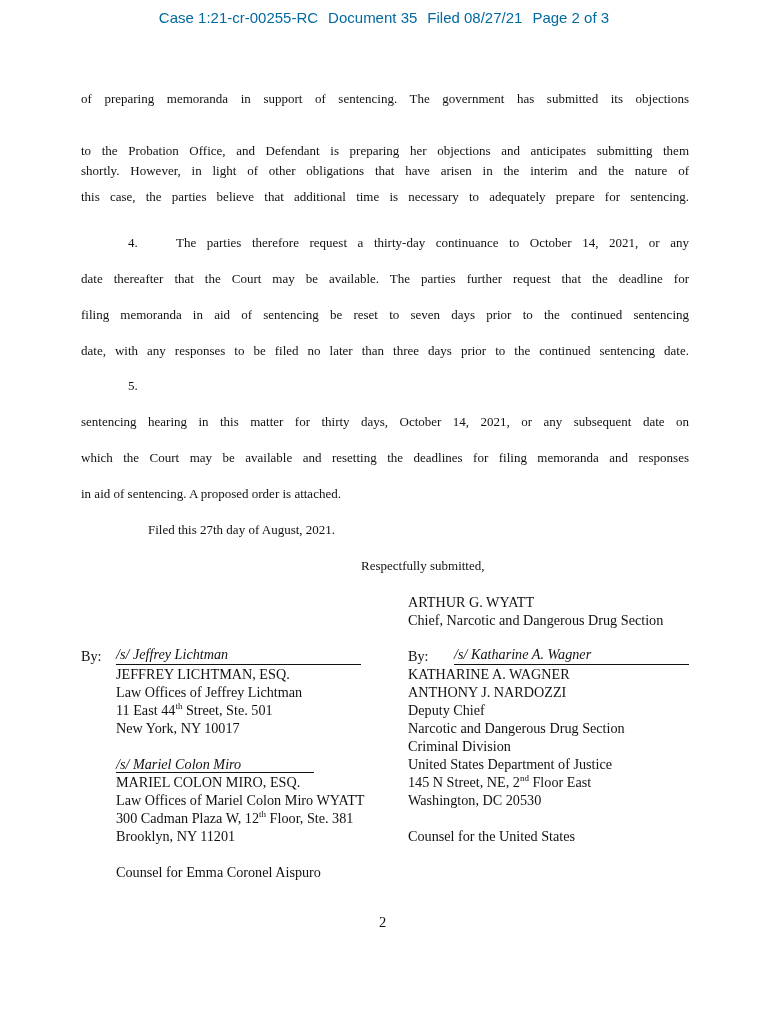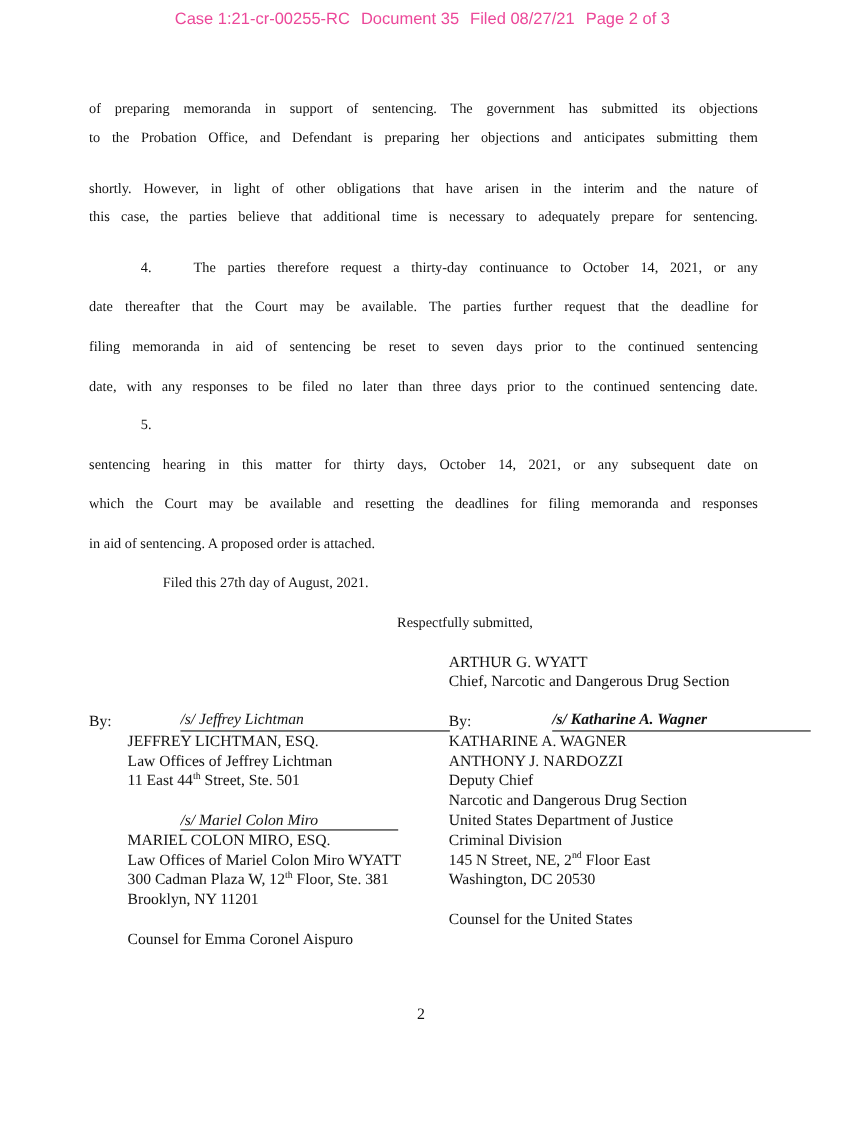--- a/index.html
+++ b/index.html
@@ -16,21 +16,21 @@
       font-family: "Liberation Serif", "DejaVu Serif", serif;
     }
     .ecf-header {
       position: absolute;
       top: 9px;
       left: 0;
       width: 768px;
       text-align: center;
       font-family: "Liberation Sans", "DejaVu Sans", sans-serif;
       font-size: 15px;
-      color: #ec4899;
+      color: #0369a1;
       white-space: pre;
     }
     .ecf-header span { margin: 0 5px; }
     .body-line {
       position: absolute;
       left: 81px;
       width: 608px;
       font-size: 13px;
       line-height: 18px;
       white-space: nowrap;
@@ -49,38 +49,37 @@
       position: absolute;
       font-size: 14.2px;
       line-height: 18px;
       white-space: nowrap;
     }
     .sig-line {
       display: inline-block;
       border-bottom: 1px solid #111;
       font-style: italic;
       line-height: 15px;
-      margin-left: 48px;
     }
     sup { font-size: 9px; line-height: 0; vertical-align: super; }
     .page-num {
       position: absolute;
       top: 914px;
       left: 379px;
       font-size: 14.5px;
     }
   </style>
 </head>
 <body>
 
 <div class="ecf-header"><span>Case 1:21-cr-00255-RC</span><span>Document 35</span><span>Filed 08/27/21</span><span>Page 2 of 3</span></div>
 
 <div>
   <div class="body-line justify" style="top:90px">of preparing memoranda in support of sentencing.   The government has submitted its objections</div>
-  <div class="body-line justify" style="top:116px">to the Probation Office, and Defendant is preparing her objections and anticipates submitting them</div>
+  <div class="body-line justify" style="top:142px">to the Probation Office, and Defendant is preparing her objections and anticipates submitting them</div>
   <div class="body-line justify" style="top:162px">shortly.   However, in light of other obligations that have arisen in the interim and the nature of</div>
   <div class="body-line justify" style="top:188px">this case, the parties believe that additional time is necessary to adequately prepare for sentencing.</div>
 </div>
 
 <div>
   <div class="body-line" style="top:234px; display:flex;">
     <span class="para-num">4.</span>
     <span class="justify" style="flex:1">The parties therefore request a thirty-day continuance to October 14, 2021, or any</span>
   </div>
   <div class="body-line justify" style="top:270px">date thereafter that the Court may be available.   The parties further request that the deadline for</div>
@@ -107,41 +106,42 @@
 
 <div class="sig-block" style="top:647px; left:81px;">
   <div style="display:flex;">
     <span style="width:35px;">By:</span>
     <span class="sig-line" style="width:245px;">/s/ Jeffrey Lichtman</span>
   </div>
   <div style="padding-left:35px;">
     <div>JEFFREY LICHTMAN, ESQ.</div>
     <div>Law Offices of Jeffrey Lichtman</div>
     <div><span>11 East 44</span><sup>th</sup><span> Street, Ste. 501</span></div>
+    <div>New York, NY 10017</div>
     <div style="height:18px;"></div>
     <div><span class="sig-line" style="width:198px;">/s/ Mariel Colon Miro</span></div>
     <div>MARIEL COLON MIRO, ESQ.</div>
     <div>Law Offices of Mariel Colon Miro WYATT</div>
     <div><span>300 Cadman Plaza W, 12</span><sup>th</sup><span> Floor, Ste. 381</span></div>
     <div>Brooklyn, NY 11201</div>
     <div style="height:18px;"></div>
     <div>Counsel for Emma Coronel Aispuro</div>
   </div>
 </div>
 
 <div class="sig-block" style="top:647px; left:408px;">
   <div style="display:flex;">
     <span style="width:46px;">By:</span>
-    <span class="sig-line" style="width:235px;font-weight:bold;">/s/ Katharine A. Wagner</span>
+    <span class="sig-line" style="width:235px;">/s/ Katharine A. Wagner</span>
   </div>
   <div>KATHARINE A. WAGNER</div>
   <div>ANTHONY J. NARDOZZI</div>
   <div>Deputy Chief</div>
   <div>Narcotic and Dangerous Drug Section</div>
+  <div>Criminal Division</div>
   <div>United States Department of Justice</div>
-  <div>Criminal Division</div>
   <div><span>145 N Street, NE, 2</span><sup>nd</sup><span> Floor East</span></div>
   <div>Washington, DC 20530</div>
   <div style="height:18px;"></div>
   <div>Counsel for the United States</div>
 </div>
 
 <div class="page-num">2</div>
 
 </body></html>

